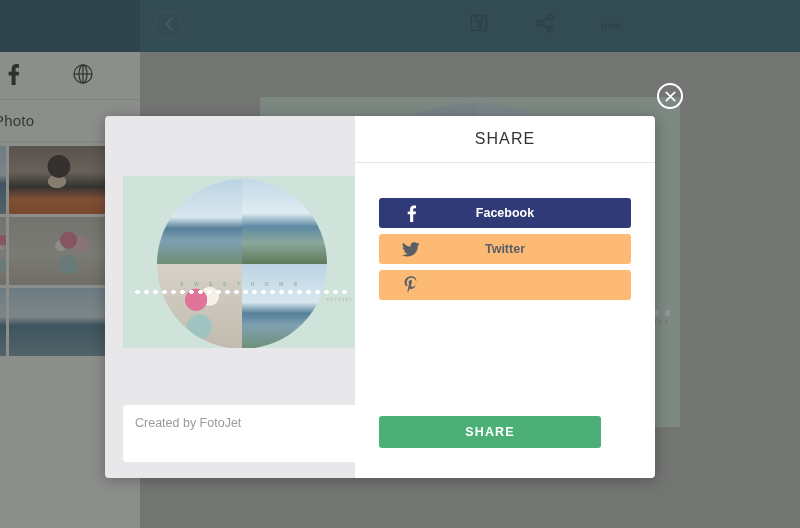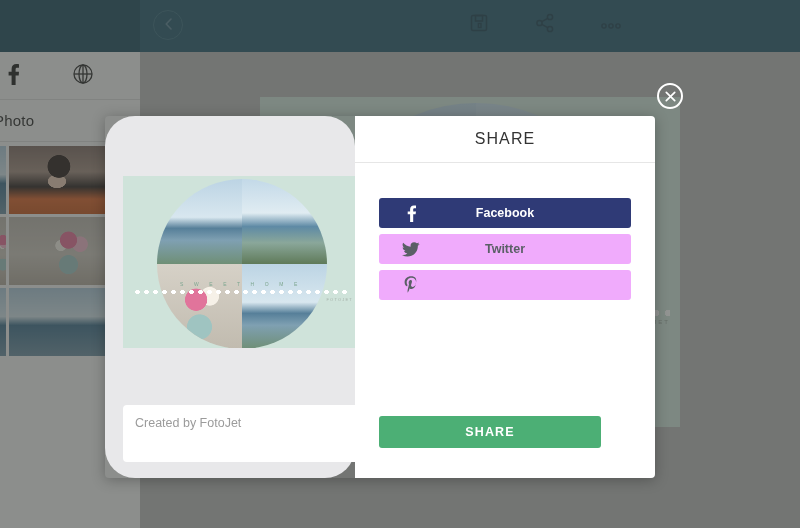--- a/index.html
+++ b/index.html
@@ -82,21 +82,21 @@
     display: flex; align-items: center; justify-content: center; cursor: pointer; z-index: 40;
   }
   .close-btn svg { display: block; }
 
   
   .dialog {
     position: absolute; left: 105px; top: 116px; width: 550px; height: 362px;
     border-radius: 4px; overflow: hidden; display: flex; z-index: 30;
     box-shadow: 0 2px 14px rgba(0,0,0,.28);
   }
-  .dlg-left { width: 250px; background: #e8e8ea; position: relative; padding: 20px 18px; border-radius: 30px; }
+  .dlg-left { width: 250px; background: #e8e8ea; position: relative; padding: 20px 18px; }
   .preview {
     width: 236px; height: 172px; background: #cfe3da; position: relative; overflow: hidden;
     margin: 40px 0 0 0;
   }
   .pv-circle { position: absolute; left: 34px; top: 3px; width: 170px; height: 170px; border-radius: 50%; overflow: hidden; }
   .pv-q { position: absolute; width: 50%; height: 50%; background-size: cover; background-position: center; }
   .pv-text { position: absolute; left: 18px; top: 105px; width: 200px; text-align: center; font-size: 5px; letter-spacing: 4.6px; color: #7fa791; }
   .pv-dots { position: absolute; left: 10px; top: 113px; width: 218px; height: 6px;
     background-image: radial-gradient(circle, #ffffff 44%, rgba(255,255,255,0) 45%);
     background-size: 9px 6px; background-repeat: repeat-x; }
@@ -110,21 +110,21 @@
 
   .dlg-right { width: 326px; background: #ffffff; position: relative; }
   .dlg-title {
     height: 47px; display: flex; align-items: center; justify-content: center;
     border-bottom: 1px solid #e6e6e6;
     font-size: 16px; color: #333333; letter-spacing: 1.1px;
   }
   .social-list { padding: 35px 24px 0 24px; display: flex; flex-direction: column; gap: 6px; }
   .social-btn {
     height: 30px; border-radius: 3px; position: relative; display: flex; align-items: center;
-    cursor: pointer; background: #f0abfc;
+    cursor: pointer; background: #fdba74;
   }
   .social-btn.fb { background: #2f3a76; }
   .social-ico { position: absolute; left: 22px; width: 20px; text-align: center; display: flex; align-items: center; justify-content: center; }
   .social-label { width: 100%; text-align: center; font-size: 12.5px; color: #5a5f66; font-weight: bold; }
   .social-btn.fb .social-label { color: #ffffff; }
 
   .share-submit {
     position: absolute; left: 24px; bottom: 30px; width: 222px; height: 32px;
     background: #4caf75; border-radius: 3px; border: 0; cursor: pointer;
     color: #ffffff; font-size: 12.5px; font-weight: bold; letter-spacing: 1.1px;

